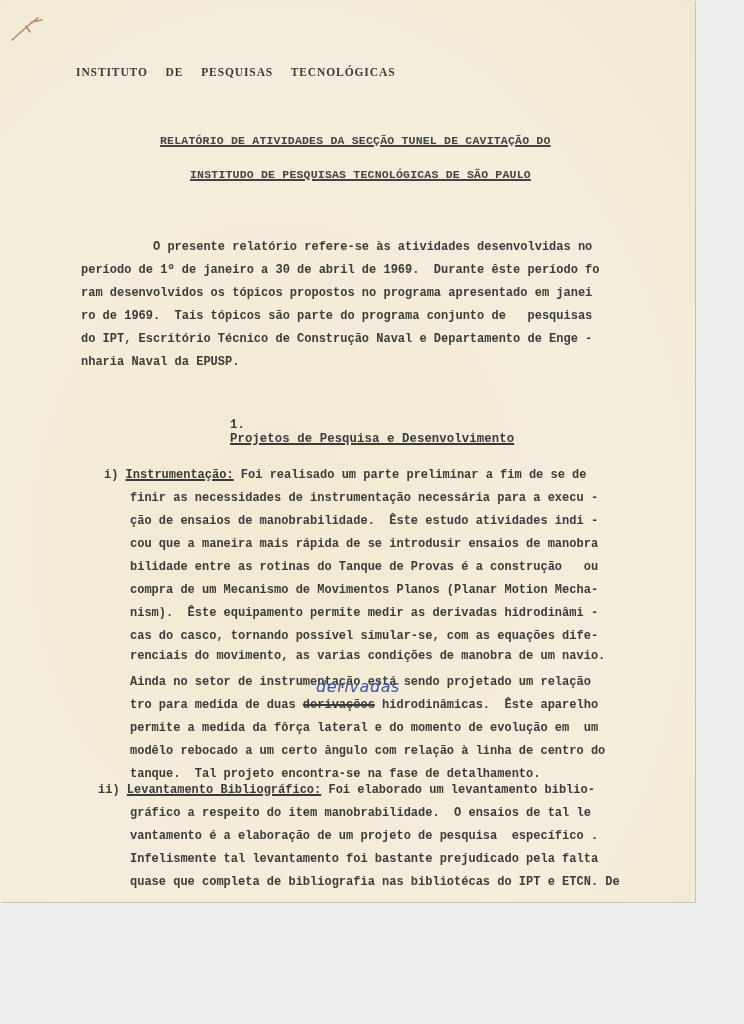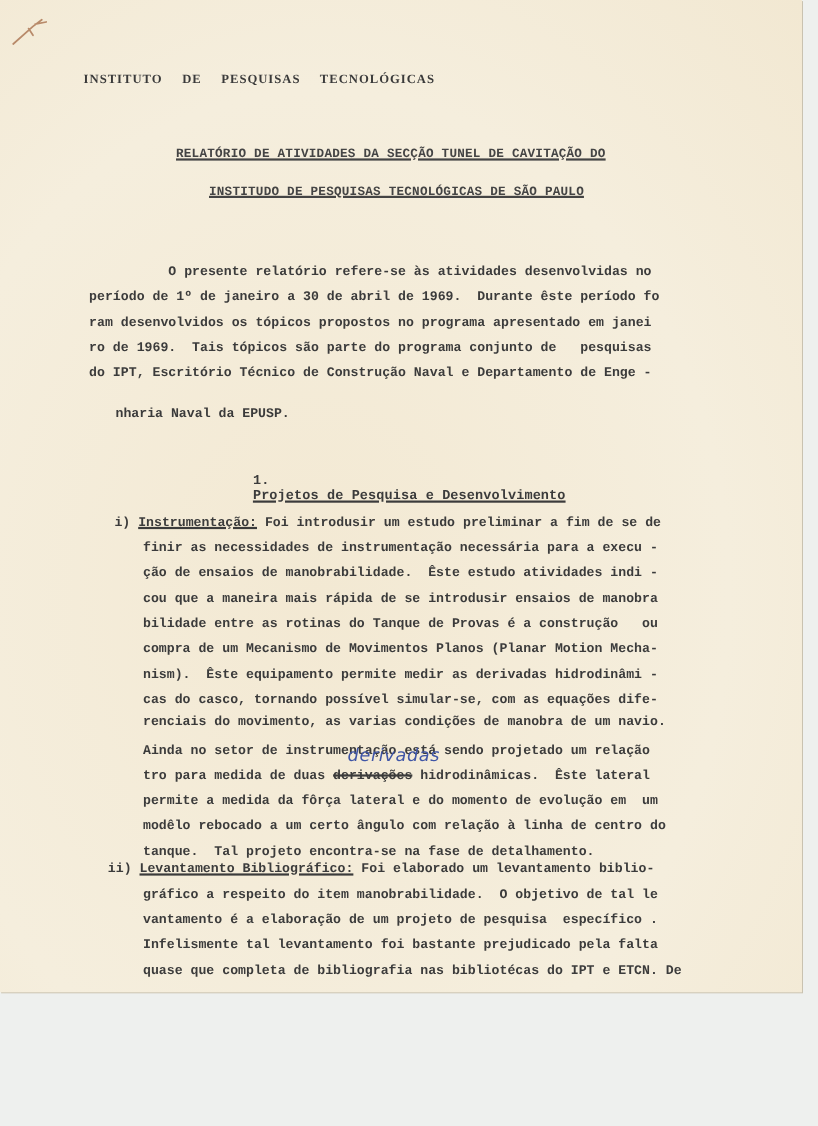--- a/index.html
+++ b/index.html
@@ -8,21 +8,20 @@
       background: #eef0ee;
       position: relative;
       font-family: "Liberation Mono", "DejaVu Sans Mono", monospace;
     }
     .paper {
       position: absolute; left: 0; top: 0;
       width: 695px; height: 902px;
       background: #f4ecd9;
       background-image: radial-gradient(ellipse at 40% 60%, #f3e9d3 0%, #f5eedd 60%, #f2e8d2 100%);
       box-shadow: 1px 1px 0 #c9c2b0;
-      padding-left: 34px;
     }
     .mark {
       position: absolute; left: 8px; top: 12px; width: 40px; height: 32px;
     }
     .header {
       position: absolute; left: 76px; top: 66px;
       font-family: "Liberation Serif", "DejaVu Serif", serif;
       font-size: 11.5px; letter-spacing: 0.9px; word-spacing: 14px;
       color: #3a3a3a; font-weight: bold;
     }
@@ -62,52 +61,52 @@
 
   <div class="title" style="left:190px; top:168px;">INSTITUDO DE PESQUISAS TECNOLÓGICAS DE SÃO PAULO</div>
   <div class="title" style="left:160px; top:134px;">RELATÓRIO DE ATIVIDADES DA SECÇÃO TUNEL DE CAVITAÇÃO DO</div>
 
   <div style="position:absolute; left:81px; top:240px;">
     <div class="line" style="top:0px;">          O presente relatório refere-se às atividades desenvolvidas no</div>
     <div class="line" style="top:23px;">período de 1º de janeiro a 30 de abril de 1969.  Durante êste período fo</div>
     <div class="line" style="top:46px;">ram desenvolvidos os tópicos propostos no programa apresentado em janei</div>
     <div class="line" style="top:69px;">ro de 1969.  Tais tópicos são parte do programa conjunto de   pesquisas</div>
     <div class="line" style="top:92px;">do IPT, Escritório Técnico de Construção Naval e Departamento de Enge -</div>
-    <div class="line" style="top:129px;margin-left:24px;">nharia Naval da EPUSP.</div>
+    <div class="line" style="top:115px;">nharia Naval da EPUSP.</div>
   </div>
 
-  <div class="t" style="left:200px; top:416px;">
+  <div class="t" style="left:200px; top:404px;">
     <span>1.</span>
     <span class="u">Projetos de Pesquisa e Desenvolvimento</span>
   </div>
 
 
   <div style="position:absolute; left:104px; top:468px;">
-    <div class="line" style="top:0px;"><span>i)</span> <span class="u">Instrumentação:</span><span> Foi introdusir um estudo preliminar a fim de se de</span></div>
+    <div class="line" style="top:0px;"><span>i)</span> <span class="u">Instrumentação:</span><span> Foi realisado um parte preliminar a fim de se de</span></div>
   </div>
   <div style="position:absolute; left:130px; top:491px;">
     <div class="line" style="top:0px;">finir as necessidades de instrumentação necessária para a execu -</div>
     <div class="line" style="top:23px;">ção de ensaios de manobrabilidade.  Êste estudo atividades indi -</div>
     <div class="line" style="top:46px;">cou que a maneira mais rápida de se introdusir ensaios de manobra</div>
     <div class="line" style="top:69px;">bilidade entre as rotinas do Tanque de Provas é a construção   ou</div>
     <div class="line" style="top:92px;">compra de um Mecanismo de Movimentos Planos (Planar Motion Mecha-</div>
     <div class="line" style="top:115px;">nism).  Êste equipamento permite medir as derivadas hidrodinâmi -</div>
     <div class="line" style="top:138px;text-align:right;">cas do casco, tornando possível simular-se, com as equações dife-</div>
     <div class="line" style="top:158px;">renciais do movimento, as varias condições de manobra de um navio.</div>
     <div class="line" style="top:184px;">Ainda no setor de instrumentação está sendo projetado um relação</div>
-    <div class="line" style="top:207px;"><span>tro para medida de duas </span><span class="strike">derivações</span><span> hidrodinâmicas.  Êste lateral</span></div>
+    <div class="line" style="top:207px;"><span>tro para medida de duas </span><span class="strike">derivações</span><span> hidrodinâmicas.  Êste aparelho</span></div>
     <div class="line" style="top:230px;">permite a medida da fôrça lateral e do momento de evolução em  um</div>
     <div class="line" style="top:253px;">modêlo rebocado a um certo ângulo com relação à linha de centro do</div>
     <div class="line" style="top:276px;">tanque.  Tal projeto encontra-se na fase de detalhamento.</div>
   </div>
   <div class="hand">derivadas</div>
 
   <div style="position:absolute; left:98px; top:783px;">
     <div class="line" style="top:0px;"><span>ii)</span> <span class="u">Levantamento Bibliográfico:</span><span> Foi elaborado um levantamento biblio-</span></div>
   </div>
   <div style="position:absolute; left:130px; top:806px;">
-    <div class="line" style="top:0px;">gráfico a respeito do item manobrabilidade.  O objetivo de tal le</div>
+    <div class="line" style="top:0px;">gráfico a respeito do item manobrabilidade.  O ensaios de tal le</div>
     <div class="line" style="top:23px;">vantamento é a elaboração de um projeto de pesquisa  específico .</div>
     <div class="line" style="top:46px;">Infelismente tal levantamento foi bastante prejudicado pela falta</div>
     <div class="line" style="top:69px;">quase que completa de bibliografia nas bibliotécas do IPT e ETCN. De</div>
   </div>
 
 </div>
 
 </body></html>

